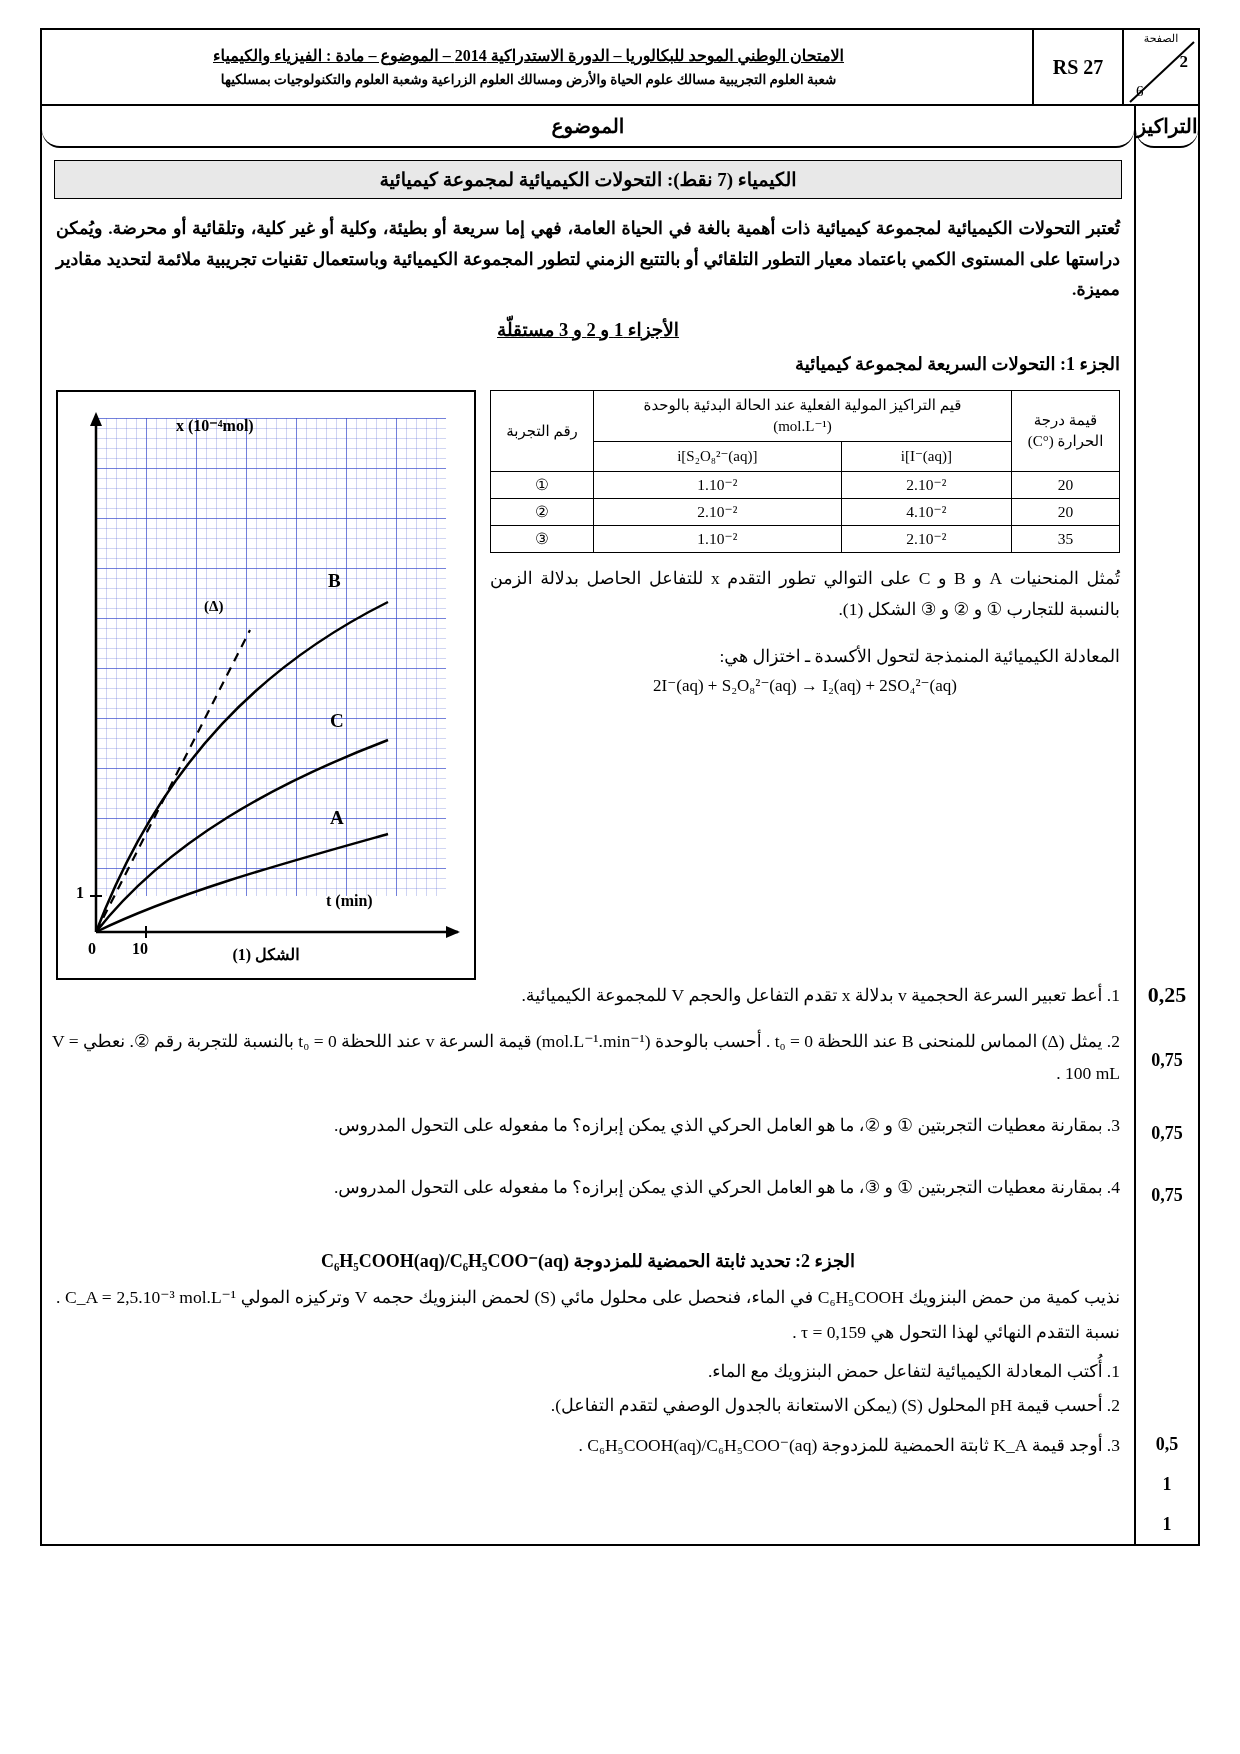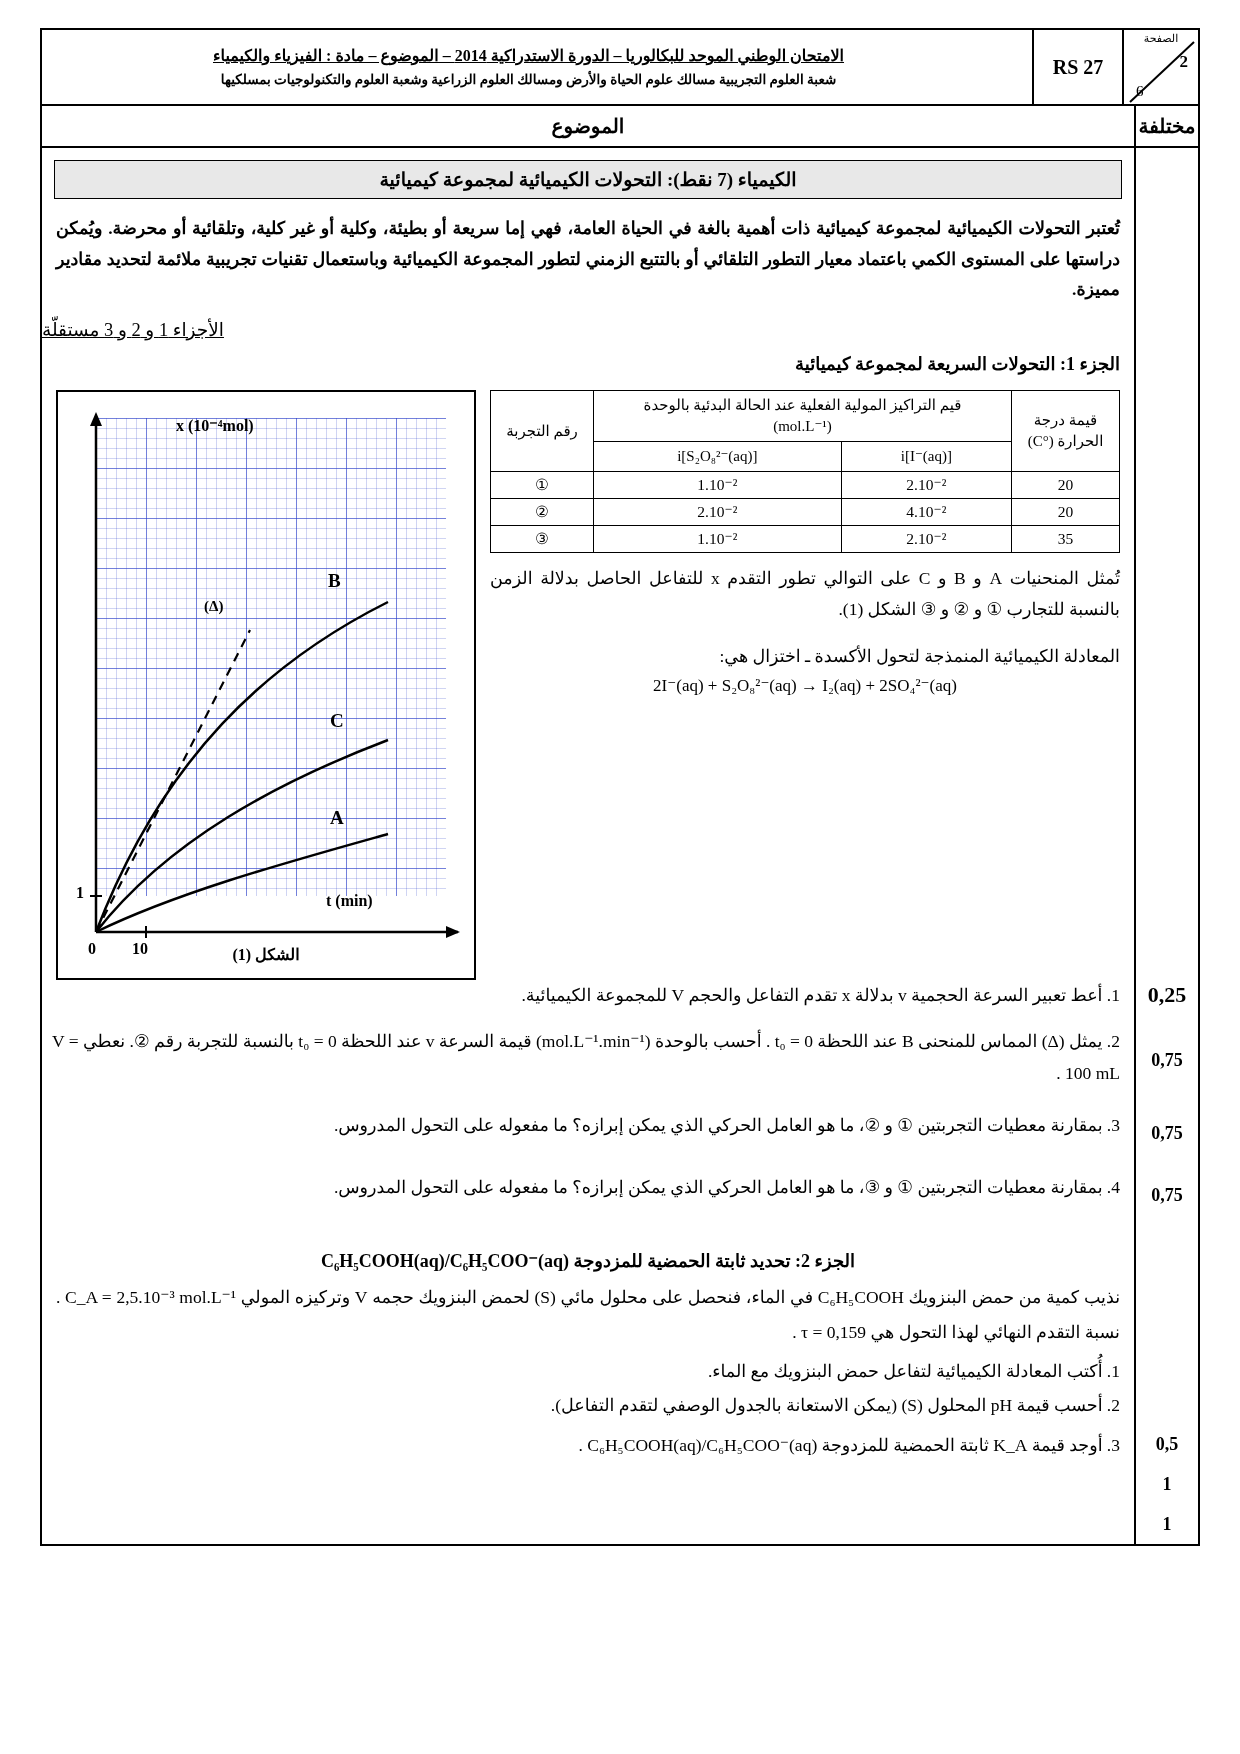--- a/index.html
+++ b/index.html
@@ -15,29 +15,29 @@
   .hdr-page .slash{position:absolute;left:0;top:0;width:100%;height:100%;}
   .hdr-rs{width:88px;border-left:2px solid #000;display:flex;align-items:center;justify-content:center;font-size:20px;font-weight:bold;font-family:"Liberation Serif",serif;margin-left:17px;}
   .hdr-main{flex:1;display:flex;flex-direction:column;align-items:center;justify-content:center;text-align:center;}
   .hdr-main .l1{font-size:16px;font-weight:bold;letter-spacing:0px;text-decoration:underline;}
   .hdr-main .l2{font-size:13.5px;font-weight:bold;margin-top:6px;}
 
   
   .sheet{border:2px solid #000;border-top:none;margin-top:0;display:flex;flex-direction:row;}
   .col-note{width:64px;border-left:2px solid #000;box-sizing:border-box;}
   .col-main{flex:1;box-sizing:border-box;}
-  .th{height:40px;display:flex;align-items:center;justify-content:center;font-size:20px;font-weight:bold;border-bottom:2px solid #000;}
+  .th{height:40px;display:flex;align-items:center;justify-content:center;font-size:20px;font-weight:bold;border-bottom:2px solid #000;border-radius:18px;}
 
   .banner{background:#e8e8e8;border:1px solid #000;margin:12px 12px 0 12px;padding:7px 10px;text-align:center;font-size:19px;font-weight:bold;}
 
   .para{font-size:17.5px;line-height:1.75;padding:0 14px;text-align:justify;}
   .bold{font-weight:bold;}
   .u{text-decoration:underline;}
 
-  .titleline{font-size:18.5px;font-weight:normal;text-align:left;margin-top:14px;}
+  .titleline{font-size:18.5px;font-weight:bold;text-align:center;margin-top:14px;}
   .sect{font-size:18px;font-weight:bold;}
 
   
   .fig-row{display:flex;flex-direction:row;gap:14px;padding:0 14px;margin-top:10px;align-items:flex-start;}
   .fig-box{border:2px solid #000;width:420px;height:590px;position:relative;box-sizing:border-box;background:#fff;flex:none;}
   .grid{position:absolute;left:38px;top:26px;width:350px;height:478px;
         background-color:#fff;
         background-image:
           linear-gradient(to right,rgba(40,60,200,.55) 1px,transparent 1px),
           linear-gradient(to bottom,rgba(40,60,200,.55) 1px,transparent 1px),
@@ -78,21 +78,21 @@
     <div class="hdr-rs">RS 27</div>
     <div class="hdr-main">
       <div class="l1">الامتحان الوطني الموحد للبكالوريا – الدورة الاستدراكية 2014 –  الموضوع   –  مادة : الفيزياء والكيمياء</div>
       <div class="l2">شعبة العلوم التجريبية مسالك علوم الحياة والأرض ومسالك العلوم الزراعية وشعبة العلوم والتكنولوجيات بمسلكيها</div>
     </div>
   </div>
 
   <div class="sheet">
 
     <div class="col-note">
-      <div class="th">مختلفة</div>
+      <div class="th">التراكيز</div>
       <div style="height:824px"></div>
       <div style="height:46px;display:flex;align-items:center;justify-content:center;font-size:22px;font-weight:bold;">0,25</div>
       <div style="height:84px;display:flex;align-items:center;justify-content:center;font-size:18px;font-weight:bold;">0,75</div>
       <div style="height:62px;display:flex;align-items:center;justify-content:center;font-size:18px;font-weight:bold;">0,75</div>
       <div style="height:62px;display:flex;align-items:center;justify-content:center;font-size:18px;font-weight:bold;">0,75</div>
       <div style="height:198px"></div>
       <div style="height:40px;display:flex;align-items:center;justify-content:center;font-size:18px;font-weight:bold;">0,5</div>
       <div style="height:40px;display:flex;align-items:center;justify-content:center;font-size:18px;font-weight:bold;">1</div>
       <div style="height:40px;display:flex;align-items:center;justify-content:center;font-size:18px;font-weight:bold;">1</div>
     </div>

